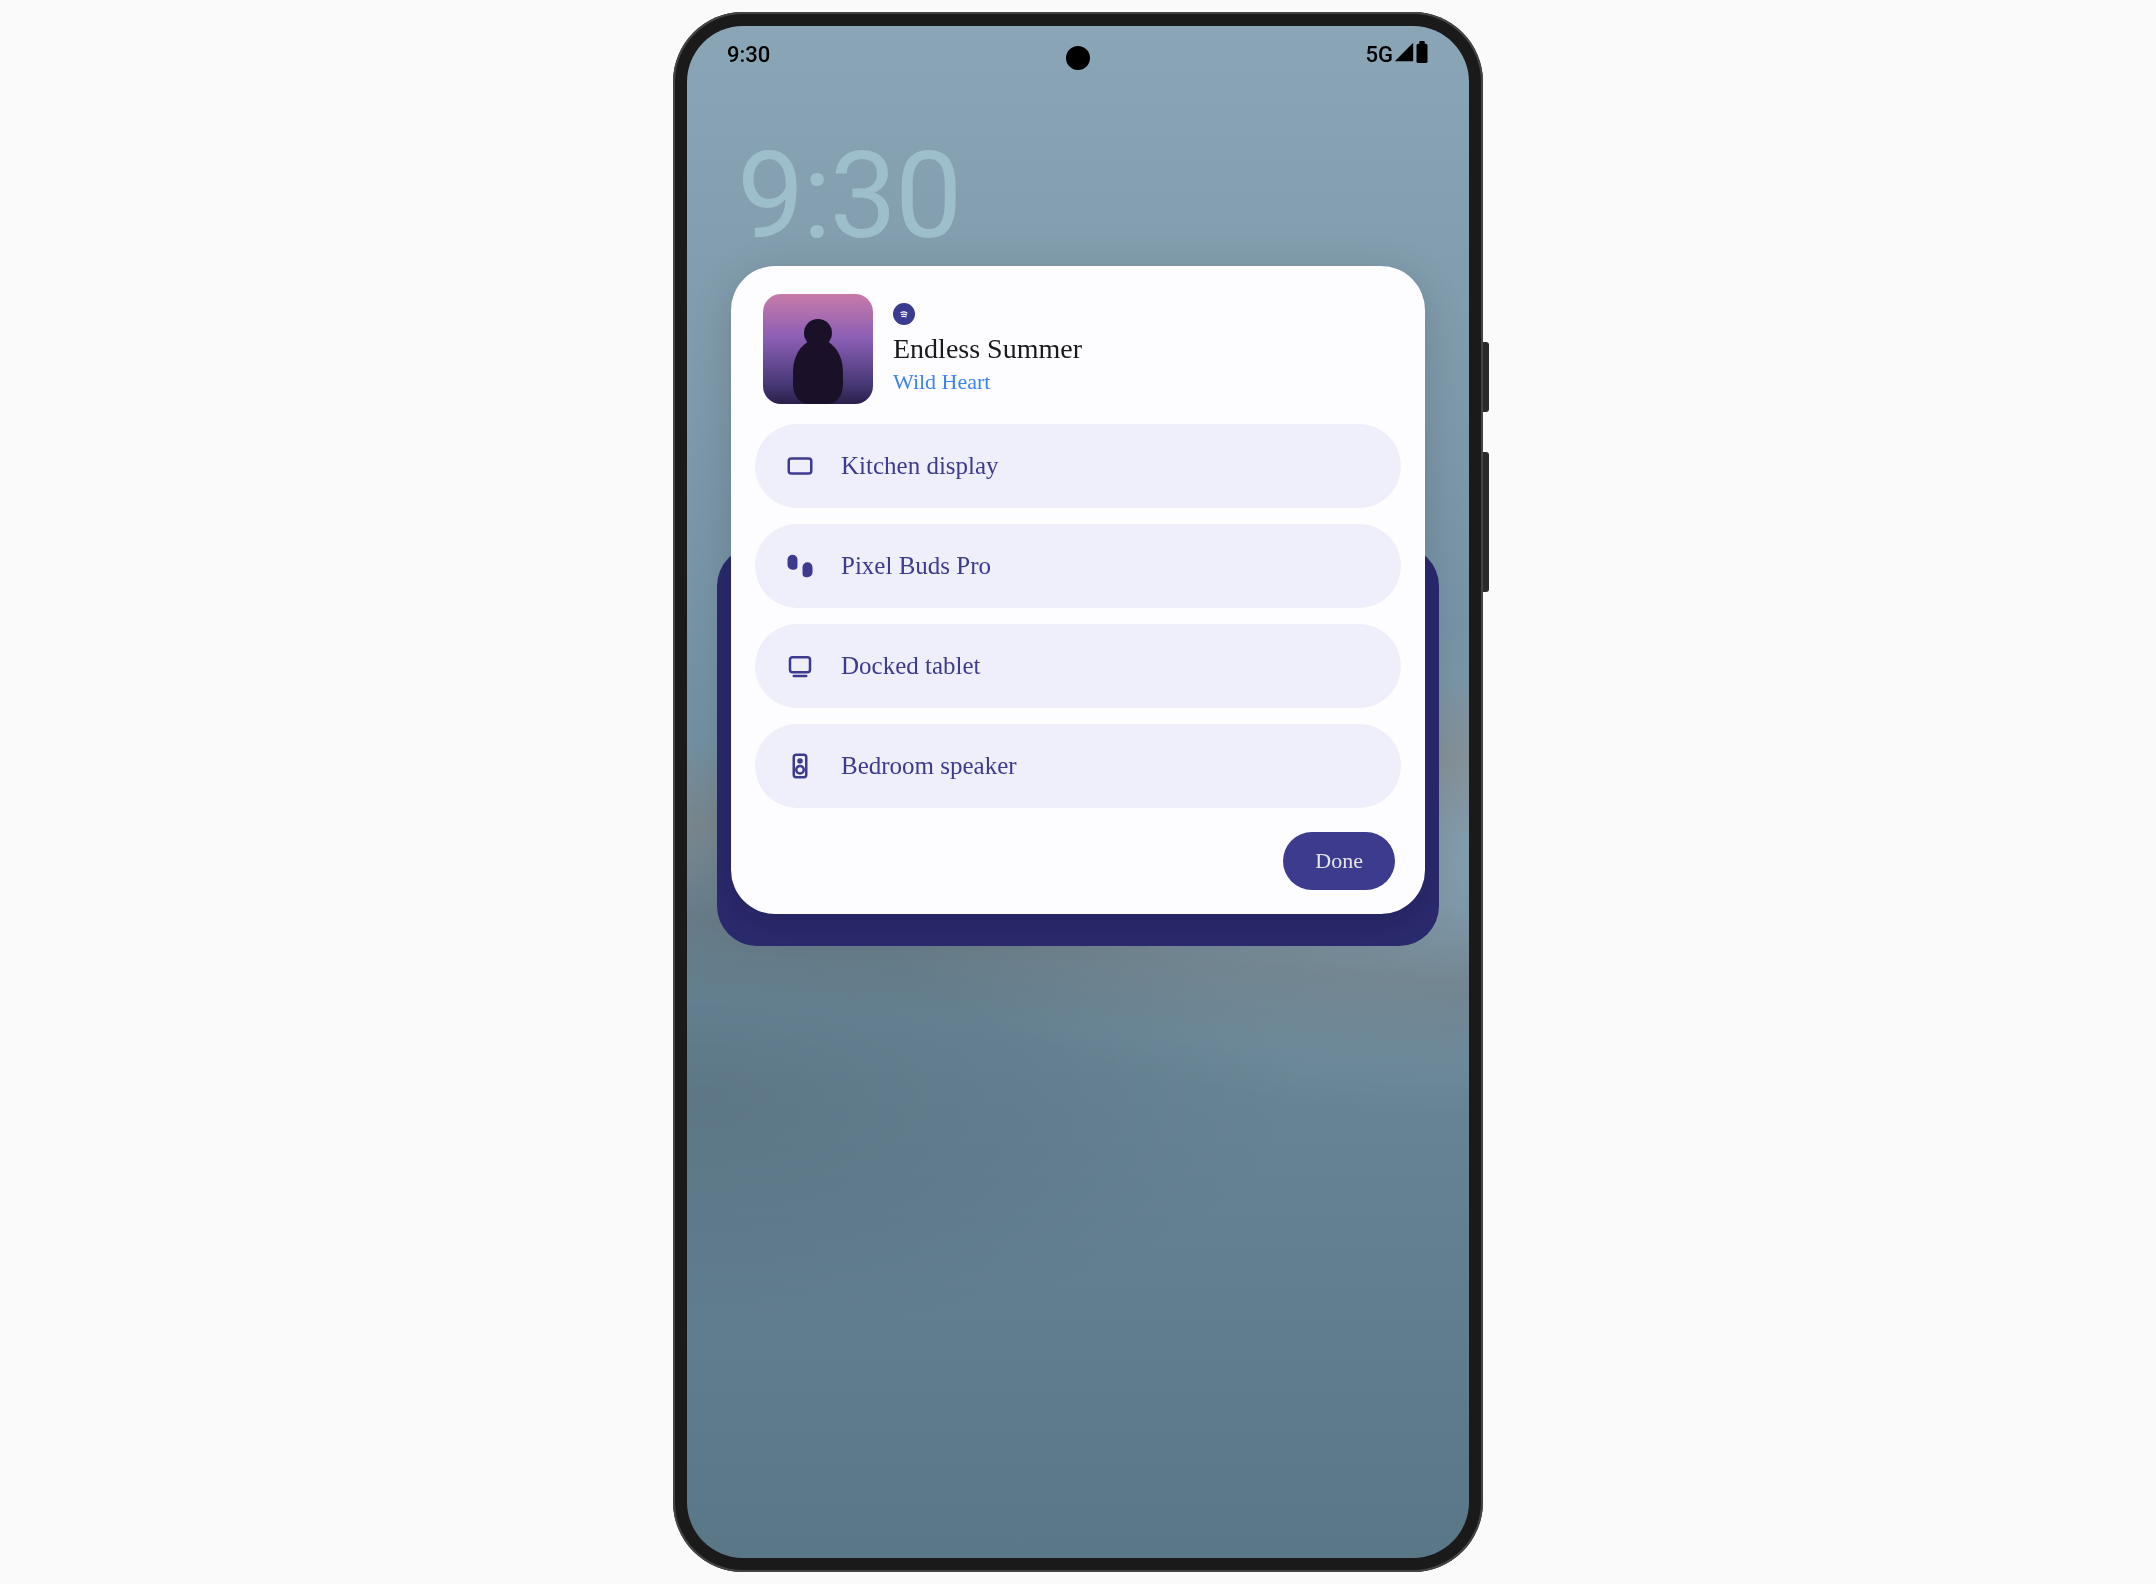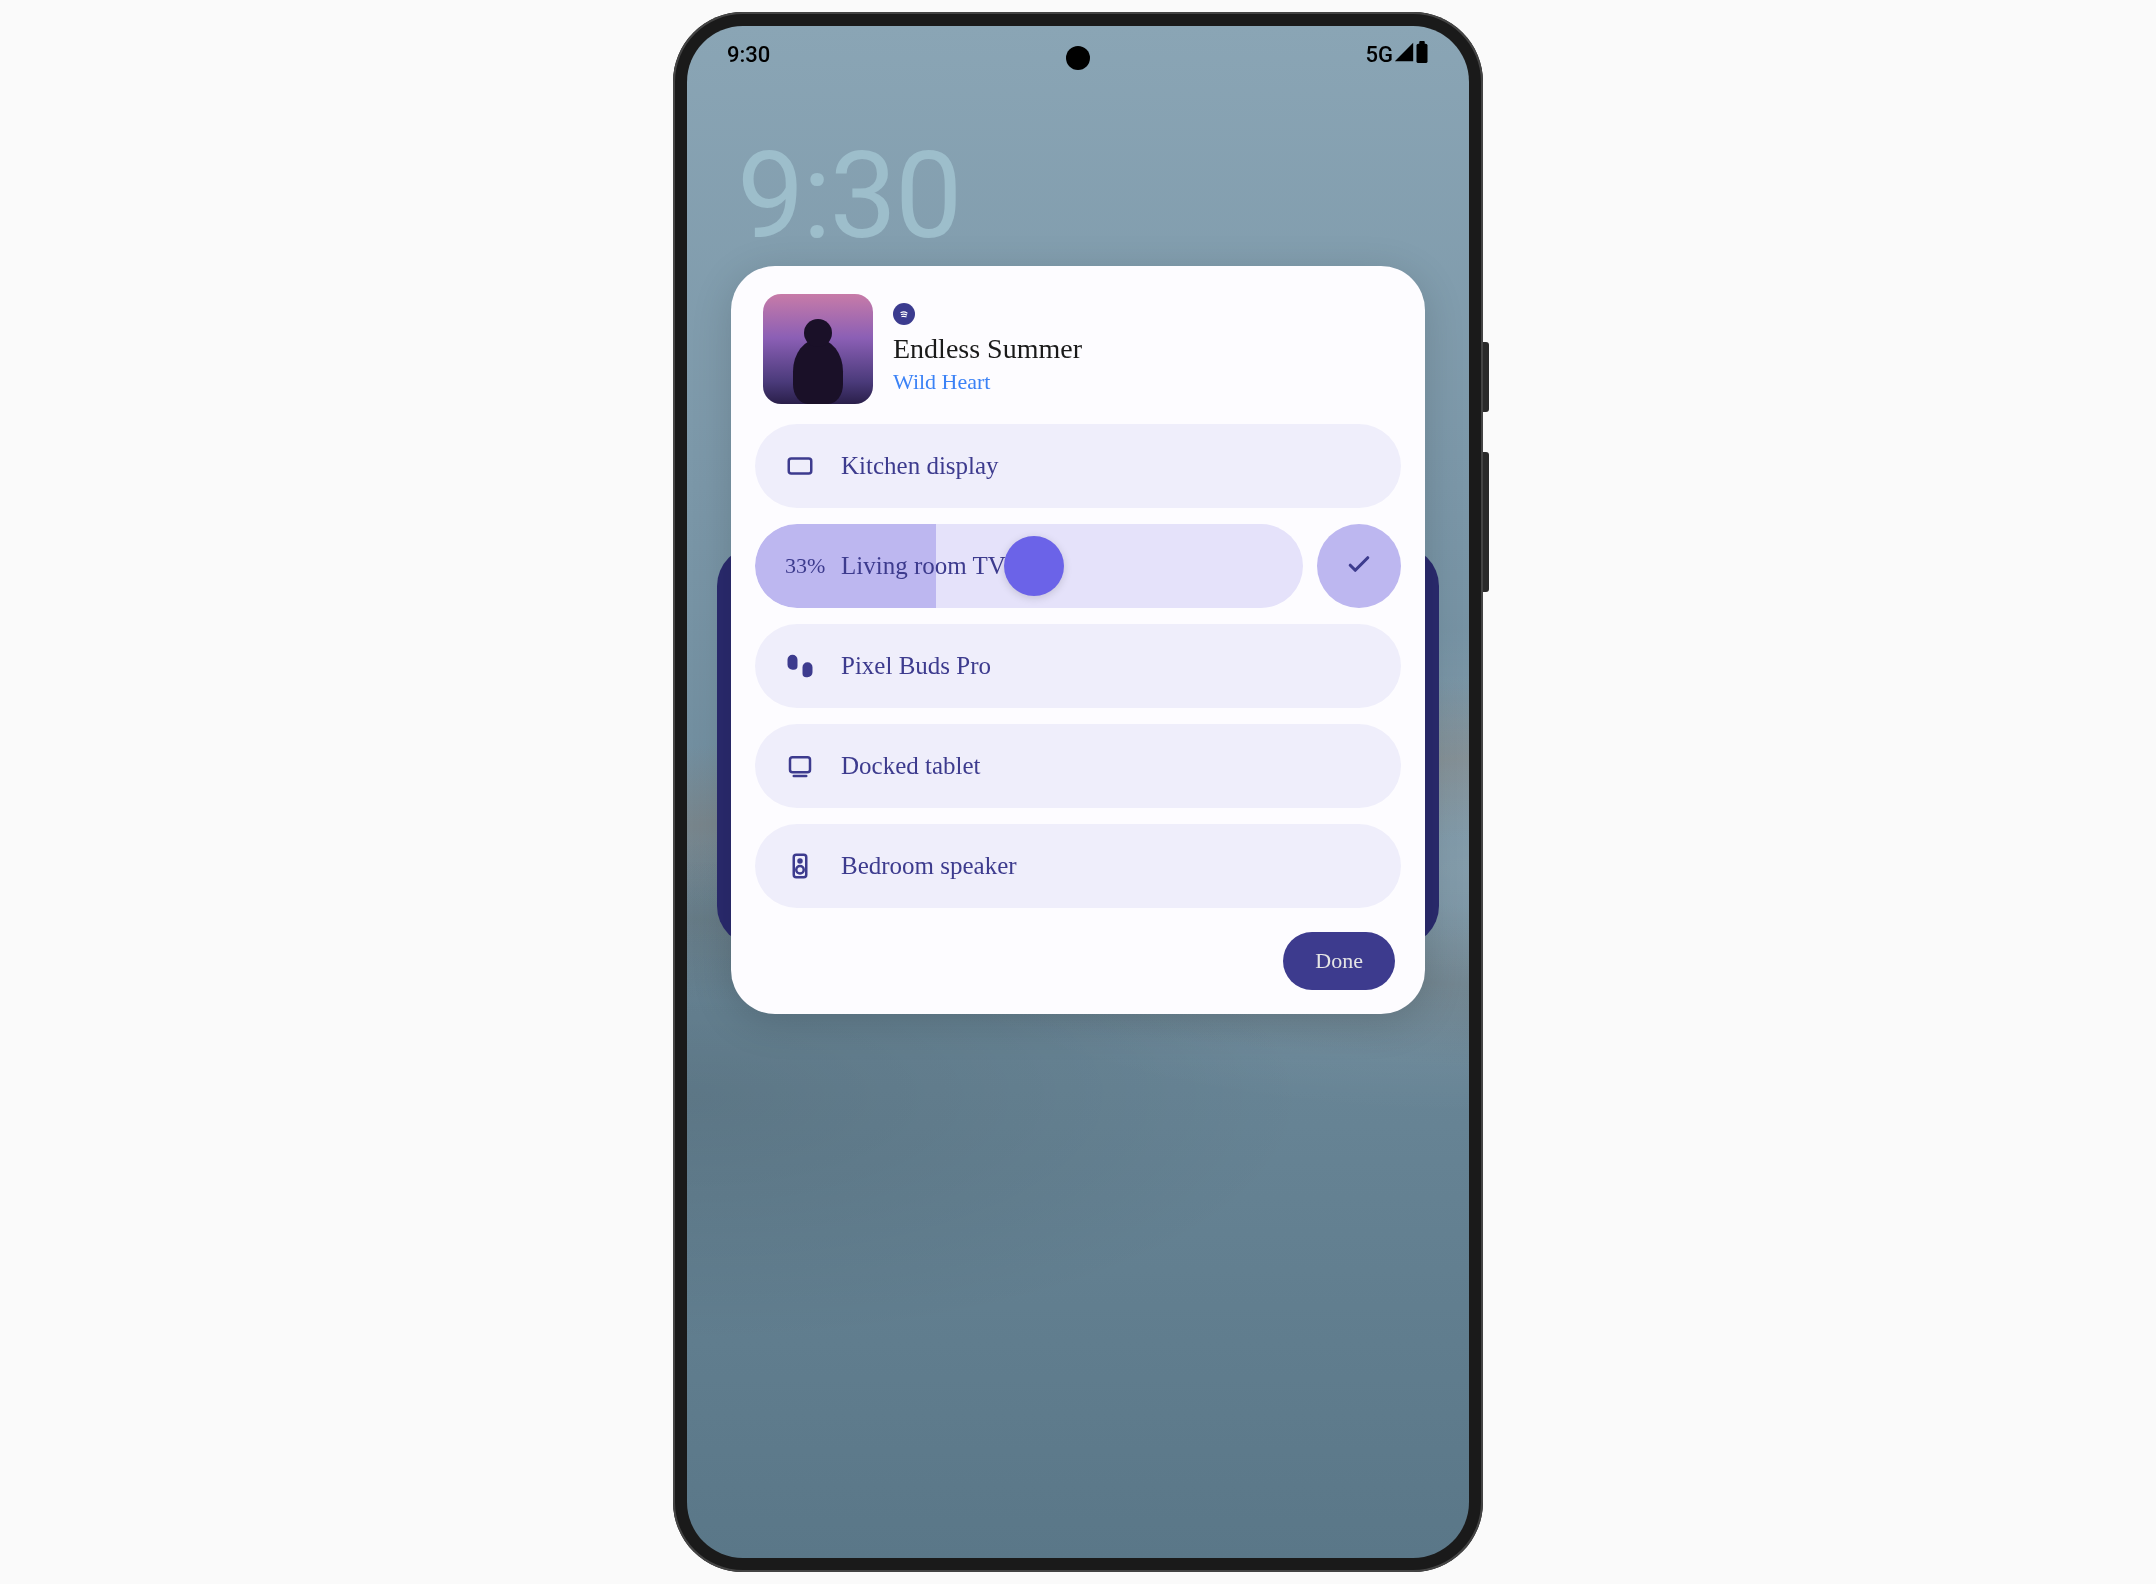--- a/index.html
+++ b/index.html
@@ -310,35 +310,20 @@
           <div class="device-item">
             <span class="device-icon">
               <svg viewBox="0 0 24 24" fill="none" stroke="#3d3b8e" stroke-width="2">
                 <rect x="3" y="6" width="18" height="12" rx="2"></rect>
               </svg>
             </span>
             <span class="device-label">Kitchen display</span>
           </div>
         </div>
 
-        <div class="device-row">
-          <div class="device-item active">
-            <div class="volume-fill" style="width:33%"></div>
-            <span class="volume-pct">33%</span>
-            <span class="device-label">Living room TV</span>
-            <div class="volume-thumb" style="left:51%"></div>
-          </div>
-          <div class="check-btn">
-            <span>
-              <svg viewBox="0 0 24 24" fill="none" stroke="#3d3b8e" stroke-width="2.5" stroke-linecap="round" stroke-linejoin="round">
-                <path d="M5 13l4 4L19 7"></path>
-              </svg>
-            </span>
-          </div>
-        </div>
 
         <div class="device-row">
           <div class="device-item">
             <span class="device-icon">
               <svg viewBox="0 0 24 24" fill="none" stroke="#3d3b8e" stroke-width="2">
                 <path d="M6 4a3 3 0 0 1 3 3v5a2 2 0 0 1-2 2H6a3 3 0 0 1-3-3V7a3 3 0 0 1 3-3z" fill="#3d3b8e"></path>
                 <path d="M18 10a3 3 0 0 1 3 3v4a3 3 0 0 1-3 3h-1a2 2 0 0 1-2-2v-5a3 3 0 0 1 3-3z" fill="#3d3b8e"></path>
               </svg>
             </span>
             <span class="device-label">Pixel Buds Pro</span>

